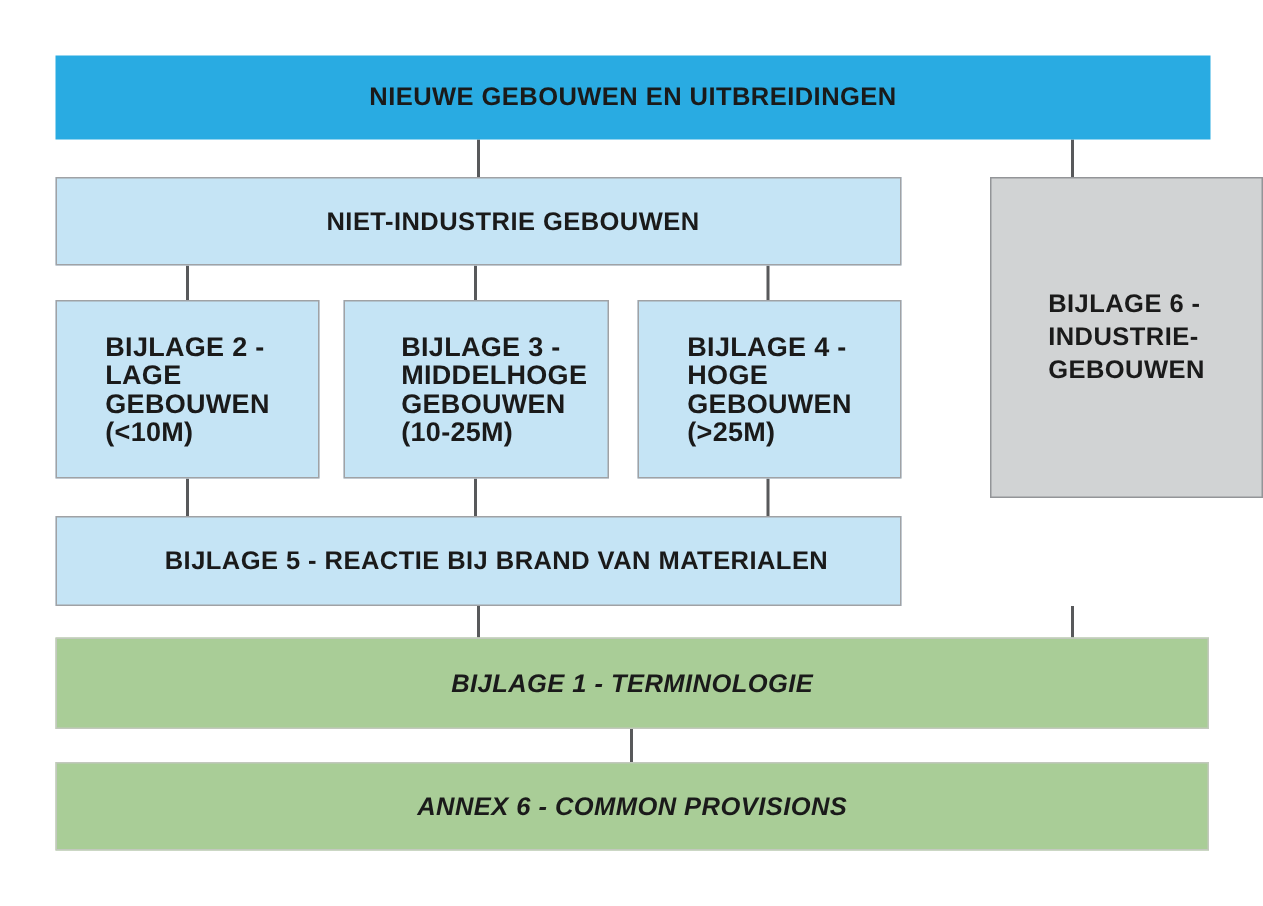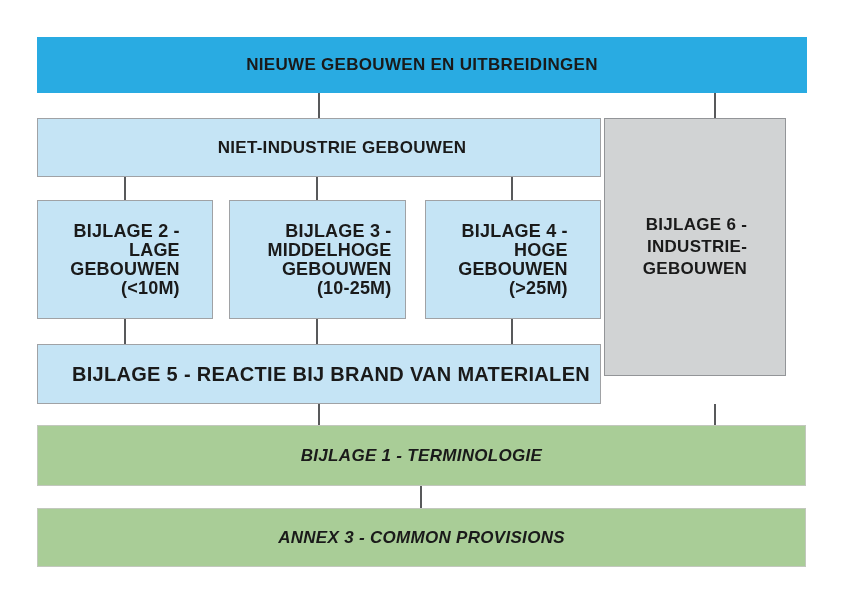--- a/index.html
+++ b/index.html
@@ -13,21 +13,21 @@
     width: 842px;
     height: 604px;
     background: #ffffff;
     overflow: hidden;
   }
   .box {
     position: absolute;
     display: flex;
     align-items: center;
     justify-content: center;
-    text-align: right;
+    text-align: left;
     box-sizing: border-box;
     font-weight: bold;
     color: var(--text, #1a1a1a);
   }
   .box .lbl { display: block; }
   .root-bar {
     left: 37px; top: 37px; width: 770px; height: 56px;
     background: var(--root-fill, #29abe2);
     font-size: 17px;
     letter-spacing: 0.3px;
@@ -46,26 +46,26 @@
     top: 200px; height: 119px;
     font-size: 18px;
     line-height: 19px;
     letter-spacing: 0.2px;
   }
   .child2 { left: 37px;  width: 176px; }
   .child3 { left: 229px; width: 177px; padding-left: 24px; }
   .child4 { left: 425px; width: 176px; }
   .bijlage5 {
     left: 37px; top: 344px; width: 564px; height: 60px;
-    font-size: 20px;
+    font-size: 17px;
     letter-spacing: 0.3px;
     padding-left: 24px;
   }
   .bijlage6 {
-    left: 604px; top: 118px; width: 182px; height: 258px;
+    left: 660px; top: 118px; width: 182px; height: 214px;
     background: var(--gray-fill, #d1d3d4);
     border: 1px solid var(--gray-border, #939598);
     font-size: 17px;
     line-height: 22px;
     letter-spacing: 0.3px;
   }
   .green {
     background: var(--green-fill, #a9cd97);
     border: 1px solid var(--green-border, #c2c8bd);
     font-size: 17px;
@@ -142,16 +142,16 @@
       <div class="lbl">INDUSTRIE-</div>
       <div class="lbl">GEBOUWEN</div>
     </div>
   </div>
 
   <div class="box green bijlage1">
     <span class="lbl">BIJLAGE 1 - TERMINOLOGIE</span>
   </div>
 
   <div class="box green annex7">
-    <span class="lbl">ANNEX 3 - COMMON PROVISIONS</span>
+    <span class="lbl">ANNEX 6 - COMMON PROVISIONS</span>
   </div>
 
 </div>
 
 </body></html>

